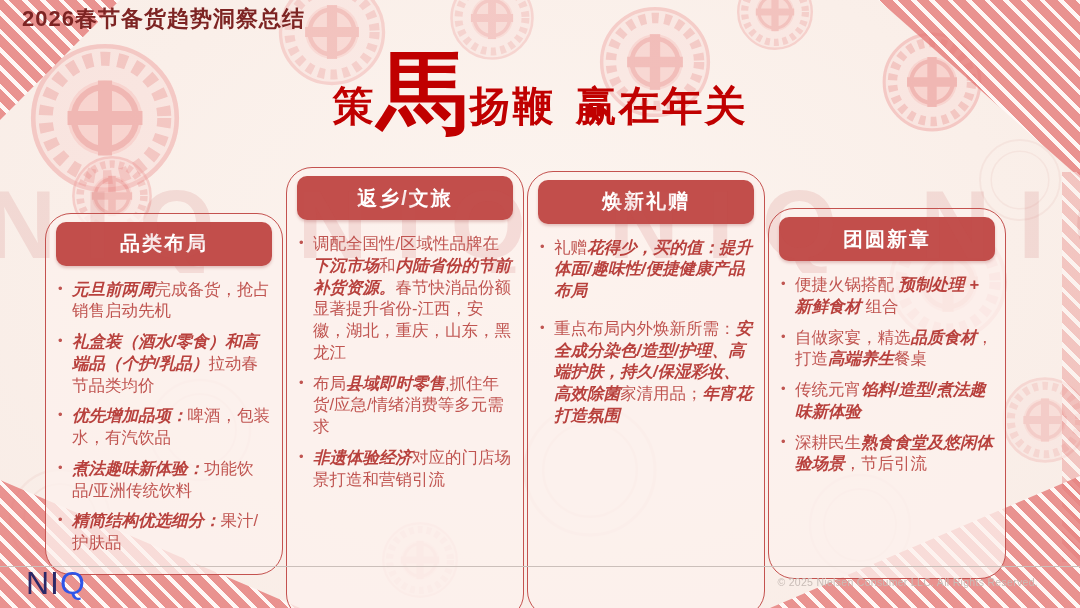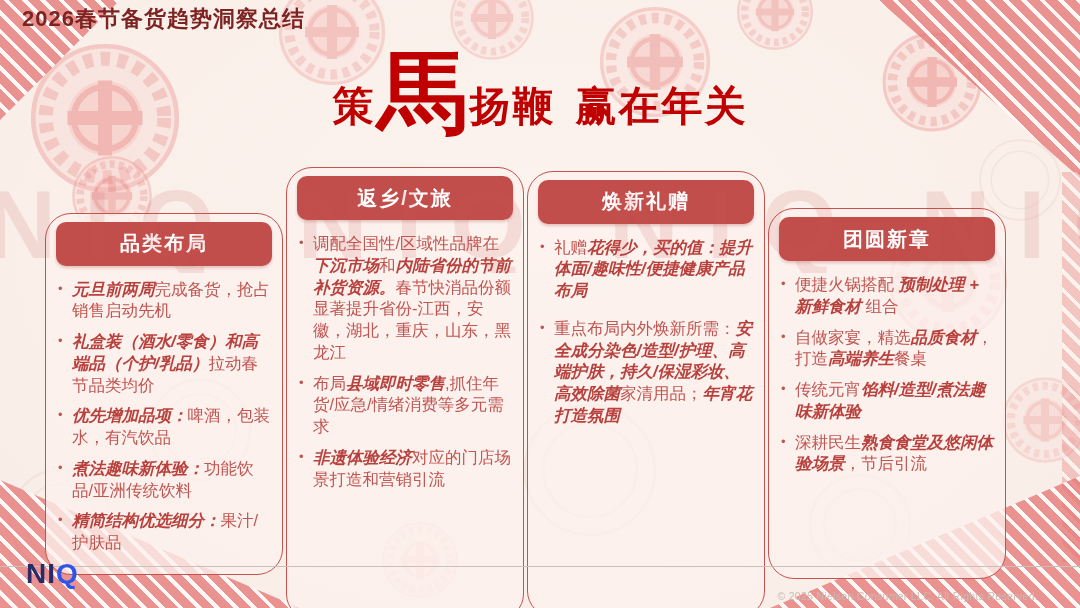--- a/index.html
+++ b/index.html
@@ -45,25 +45,25 @@
   .bullets{list-style:none;margin:13px 0 0;padding:0 2px 0 16px;}
   .bullets li{position:relative;color:var(--text-red);font-size:16.5px;line-height:1.32;
               margin-bottom:9px;}
   .card-3 .bullets li{margin-bottom:16px;}
   .bullets li::before{content:"\2022";position:absolute;left:-14px;top:1px;font-size:13px;}
   .bullets b{font-weight:700;color:#B8413D;font-style:italic;}
 
   
   .footer-line{position:absolute;left:0;top:566px;width:1080px;height:1px;
                background:#CBBFBA;z-index:2;}
-  .niq-logo{position:absolute;left:26px;bottom:18px;z-index:5;
-            font-size:28px;font-weight:700;letter-spacing:1px;}
+  .niq-logo{position:absolute;left:26px;bottom:6px;z-index:5;
+            font-size:32px;font-weight:400;letter-spacing:1px;}
   .logo-ni{color:var(--logo-navy);}
   .logo-q{color:var(--logo-blue);}
-  .copyright{position:absolute;right:42px;bottom:6px;z-index:5;
+  .copyright{position:absolute;right:42px;bottom:20px;z-index:5;
              font-size:10.5px;color:#C8BCB6;letter-spacing:.3px;}
 </style>
 </head>
 <body>
 
 <div class="slide">
 
   <svg class="bg-svg" width="1080" height="608" viewBox="0 0 1080 608" aria-hidden="true">
     <defs>
       <g id="coin">

